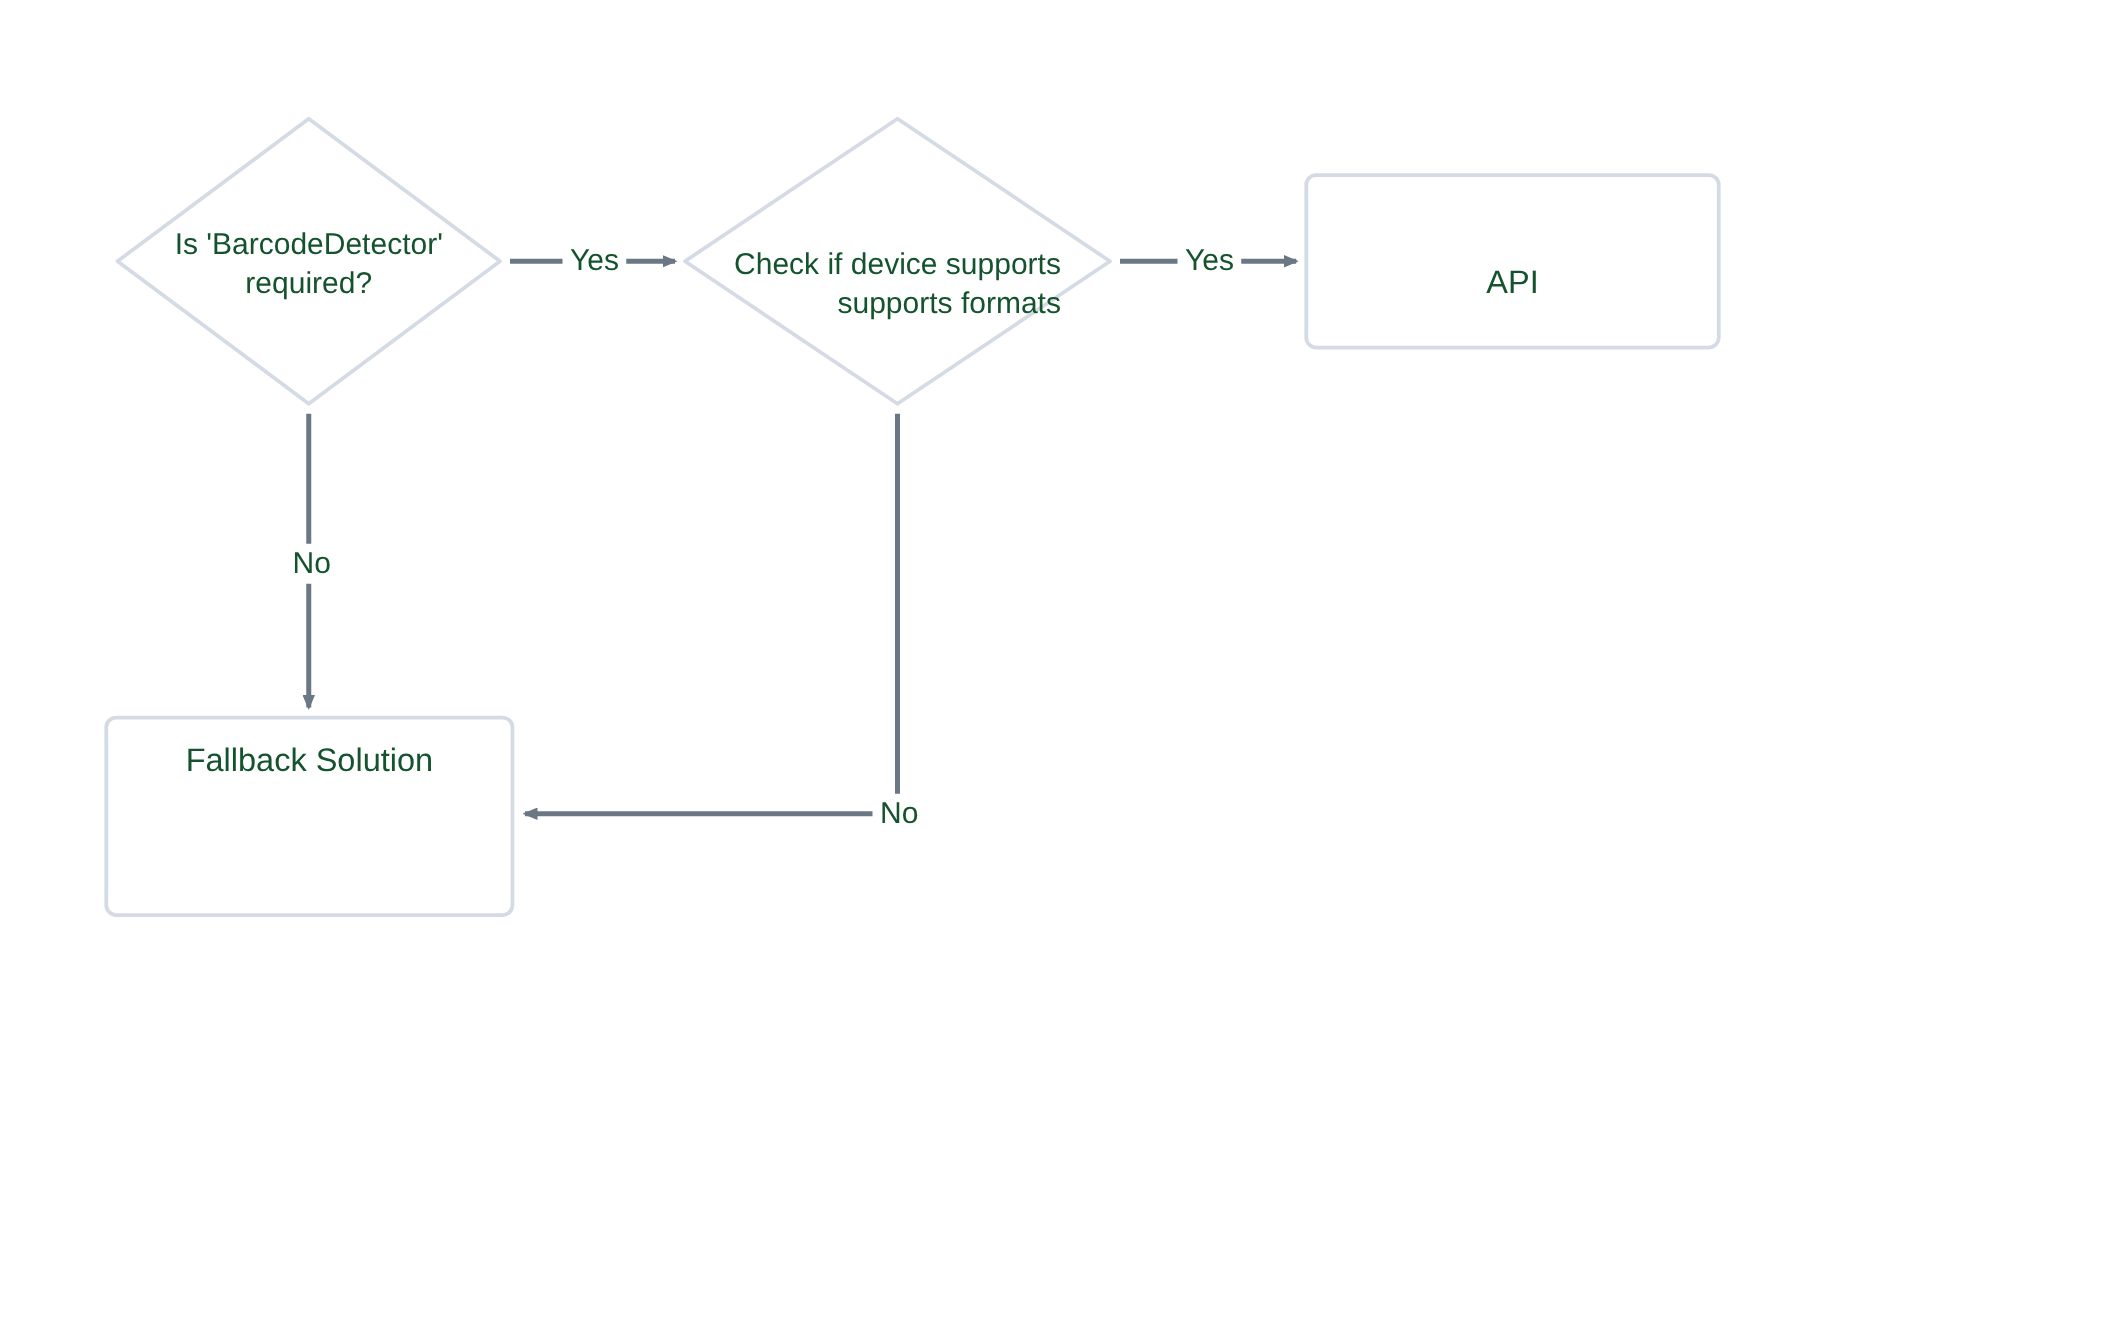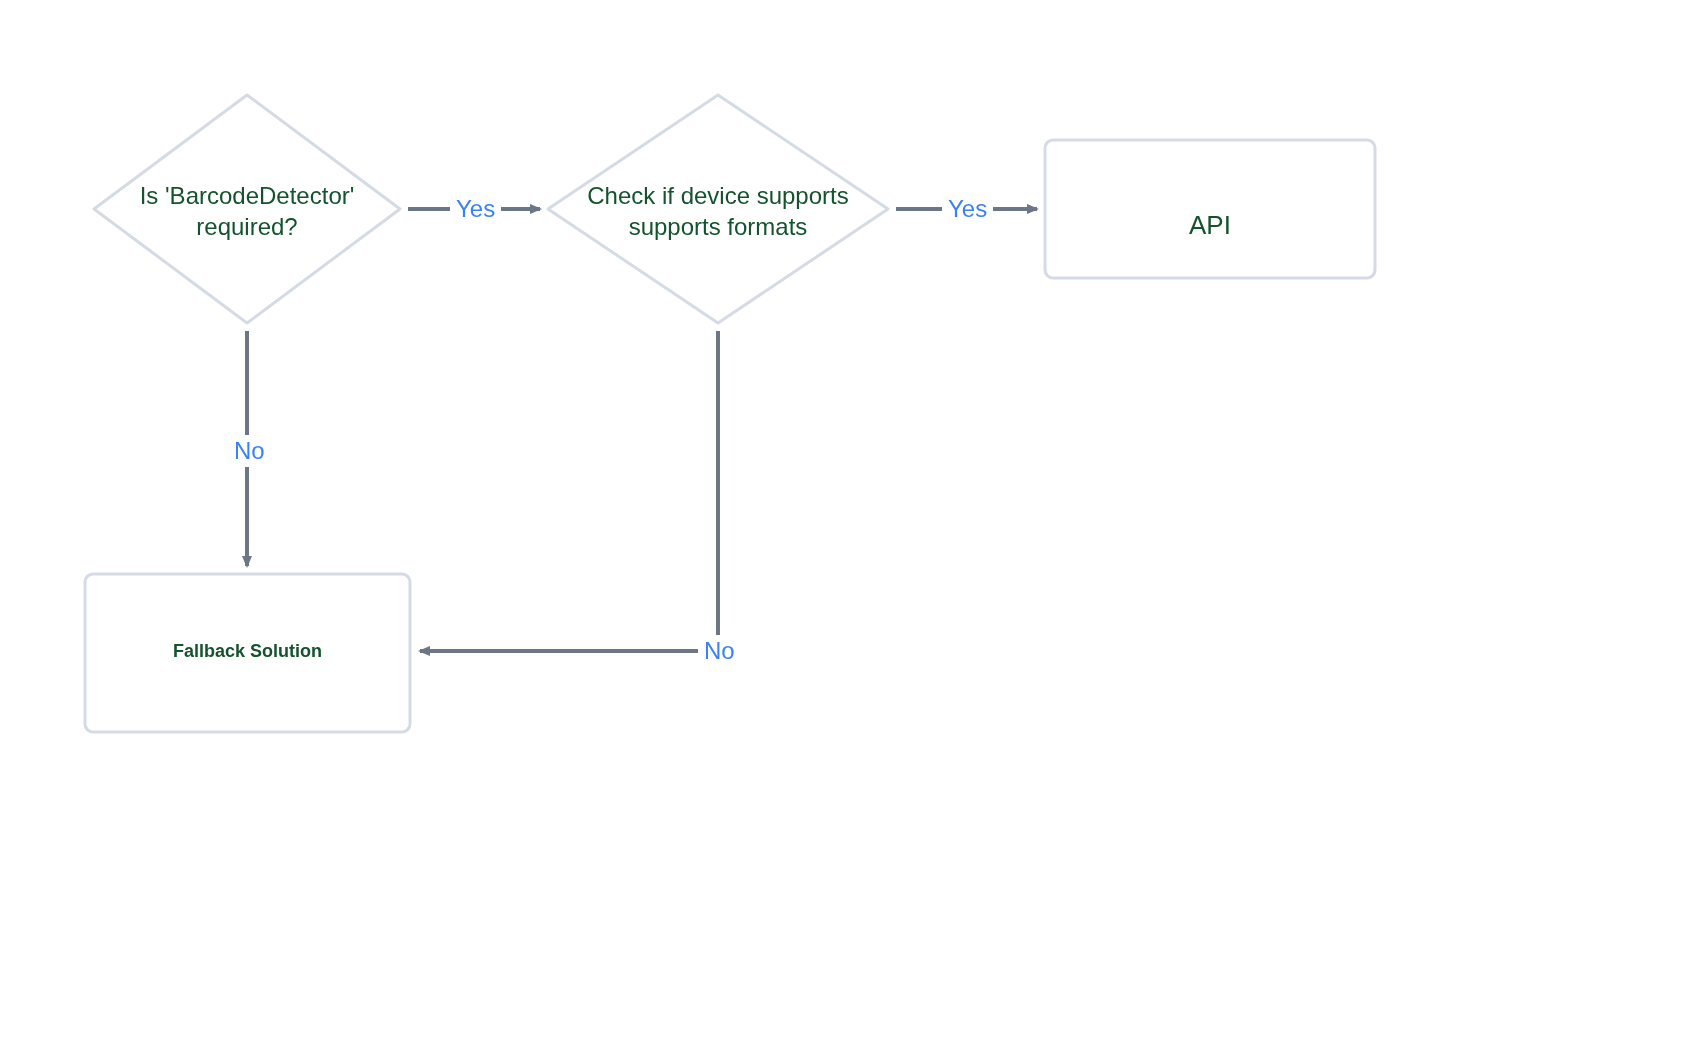--- a/index.html
+++ b/index.html
@@ -25,21 +25,21 @@
       justify-content: center;
       text-align: center;
       font-size: 24px;
       color: #14532d;
       line-height: 1.3;
       pointer-events: none;
     }
     .edge-label {
       position: absolute;
       font-size: 24px;
-      color: #3b82f6;
+      color: #14532d;
       background: #ffffff;
       padding: 2px 6px;
     }
   </style>
 </head>
 <body>
 
 <svg class="canvas" viewBox="0 0 1700 1058">
   <defs>
     <marker id="arrowhead" markerWidth="12" markerHeight="10" refX="10" refY="5" orient="auto" markerUnits="userSpaceOnUse">
@@ -64,34 +64,34 @@
   <path d="M 718 331 L 718 651 L 420 651" fill="none" stroke="#6b7785" stroke-width="4" marker-end="url(#arrowhead)"></path>
 </svg>
 
 <div class="node-text" style="left:110px; top:180px; width:274px;">
   <div>
     <span>Is 'BarcodeDetector'</span><br>
     <span>required?</span>
   </div>
 </div>
 
-<div class="node-text" style="left:575px; top:180px; width:286px;">
+<div class="node-text" style="left:575px; top:196px; width:286px;text-align:right;">
   <div>
     <span>Check if device supports</span><br>
     <span>supports formats</span>
   </div>
 </div>
 
 <div class="node-text" style="left:1055px; top:175px; width:310px; font-size:26px; font-weight:500;">
   <div>
     <br>
     <span>API</span>
   </div>
 </div>
 
-<div class="node-text" style="left:95px; top:640px; width:305px; font-size:18px; font-weight:700;">
+<div class="node-text" style="left:95px; top:592px; width:305px; font-size:26px; font-weight:400;">
   <span>Fallback Solution</span>
 </div>
 
 <div class="edge-label" style="left:450px; top:193px;">Yes</div>
 <div class="edge-label" style="left:942px; top:193px;">Yes</div>
 <div class="edge-label" style="left:228px; top:435px;">No</div>
 <div class="edge-label" style="left:698px; top:635px;">No</div>
 
 </body></html>

